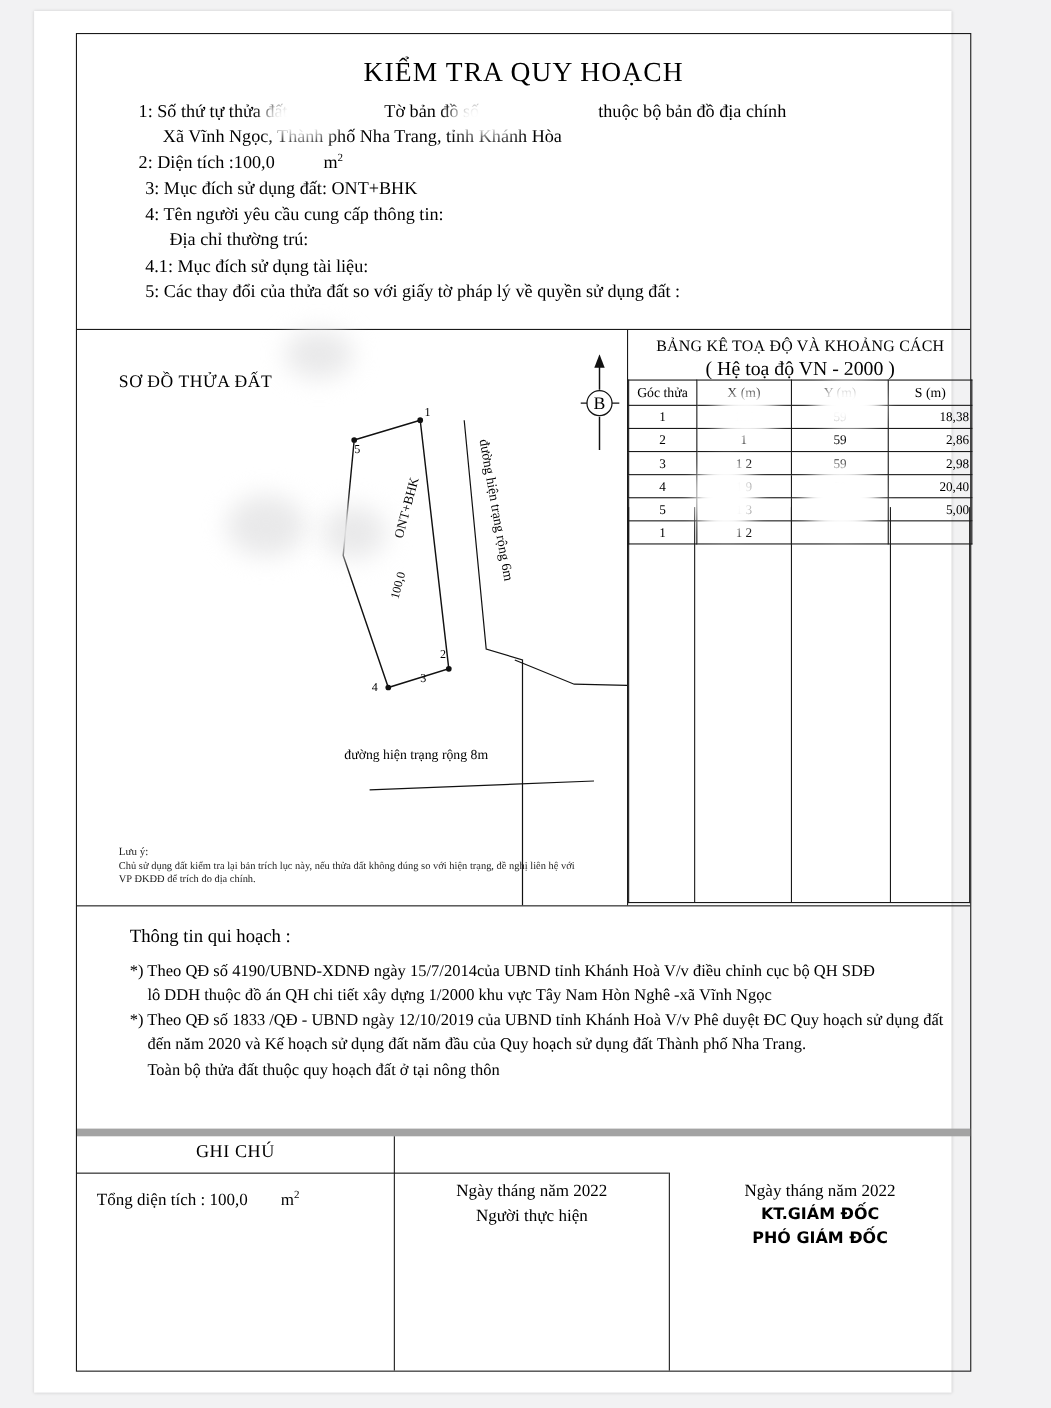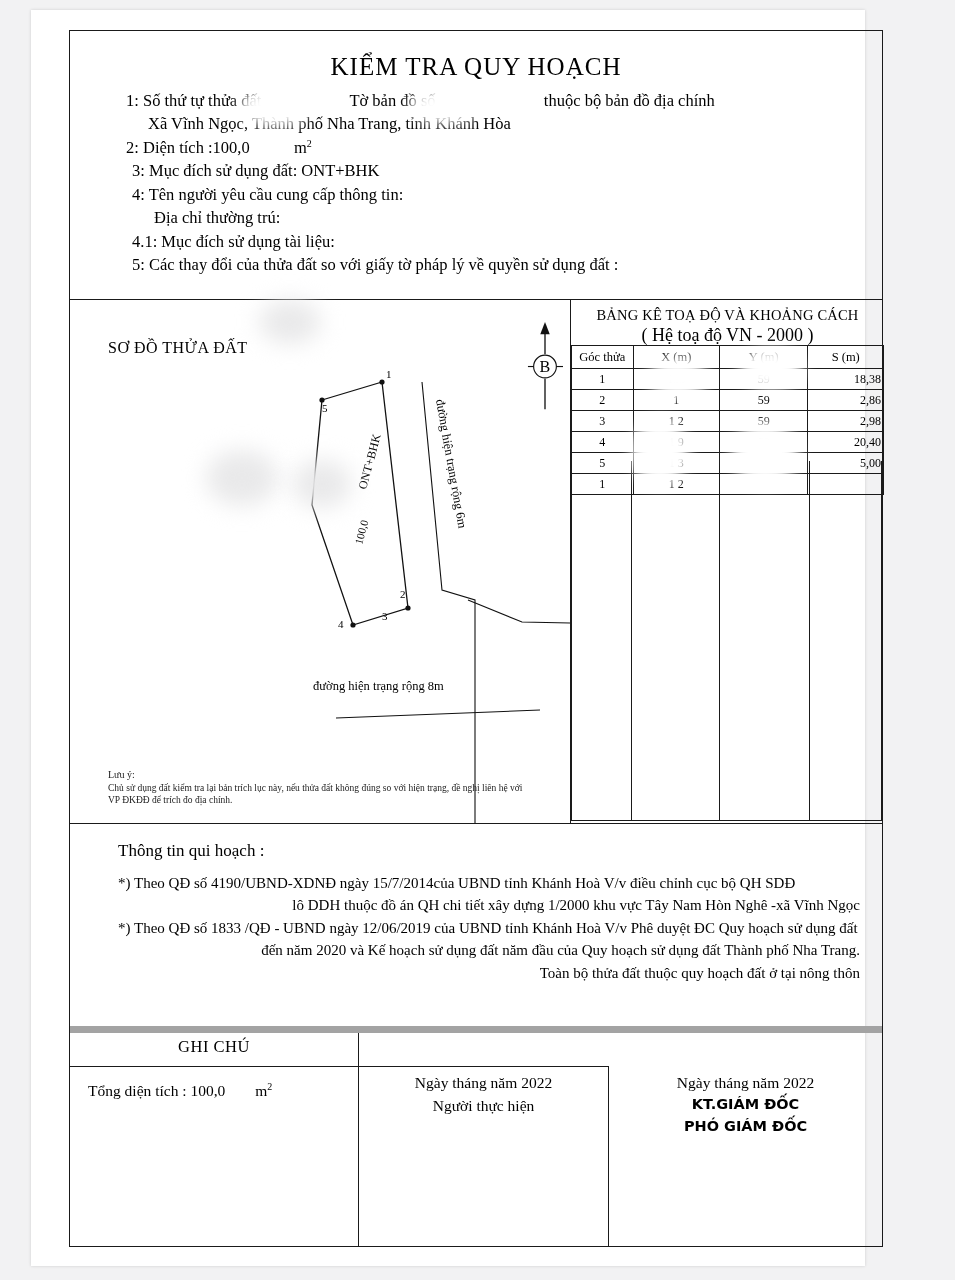--- a/index.html
+++ b/index.html
@@ -168,21 +168,21 @@
     position: absolute;
     left: 0; right: 0;
     top: 793px;
     height: 202px;
     padding: 14px 22px 0 48px;
     box-sizing: border-box;
     font-size: 15px;
     line-height: 1.5;
   }
   .plan h3 { font-size: 17px; margin: 0 0 8px 0; font-weight: normal; }
-  .plan .p-ind { padding-left: 16px; text-align: right; }
+  .plan .p-ind { padding-left: 16px; }
   
   .foot {
     position: absolute;
     left: 0; right: 0;
     top: 995px;
     bottom: 0;
     border-top: 7px solid #a3a3a3;
   }
   .foot .v1 { position: absolute; left: 288px; top: 0; bottom: 0; width: 1px; background: #1a1a1a; }
   .foot .v2 { position: absolute; left: 538px; top: 33px; bottom: 0; width: 1px; background: #1a1a1a; }
@@ -364,21 +364,21 @@
 
     <div class="hr-mid2"></div>
 
     <div class="plan">
       <h3>Thông tin qui hoạch :</h3>
       <div>
         <div>*) Theo QĐ số 4190/UBND-XDNĐ ngày 15/7/2014của UBND tỉnh Khánh Hoà V/v điều chỉnh cục bộ QH SDĐ</div>
         <div class="p-ind">lô DDH thuộc đồ án QH chi tiết xây dựng 1/2000 khu vực Tây Nam Hòn Nghê -xã Vĩnh Ngọc</div>
       </div>
       <div>
-        <div>*) Theo QĐ số 1833 /QĐ - UBND ngày 12/06/2019 của UBND tỉnh Khánh Hoà V/v Phê duyệt ĐC Quy hoạch sử dụng đất</div>
+        <div>*) Theo QĐ số 1833 /QĐ - UBND ngày 12/10/2019 của UBND tỉnh Khánh Hoà V/v Phê duyệt ĐC Quy hoạch sử dụng đất</div>
         <div class="p-ind">đến năm 2020 và Kế hoạch sử dụng đất năm đầu của Quy hoạch sử dụng đất  Thành phố Nha Trang.</div>
         <div class="p-ind">Toàn bộ thửa đất thuộc quy hoạch đất ở tại nông thôn</div>
       </div>
     </div>
 
     <div class="foot">
       <div class="v1"></div>
       <div class="v2"></div>
       <div class="h1"></div>
       <div class="ghichu">GHI CHÚ</div>

